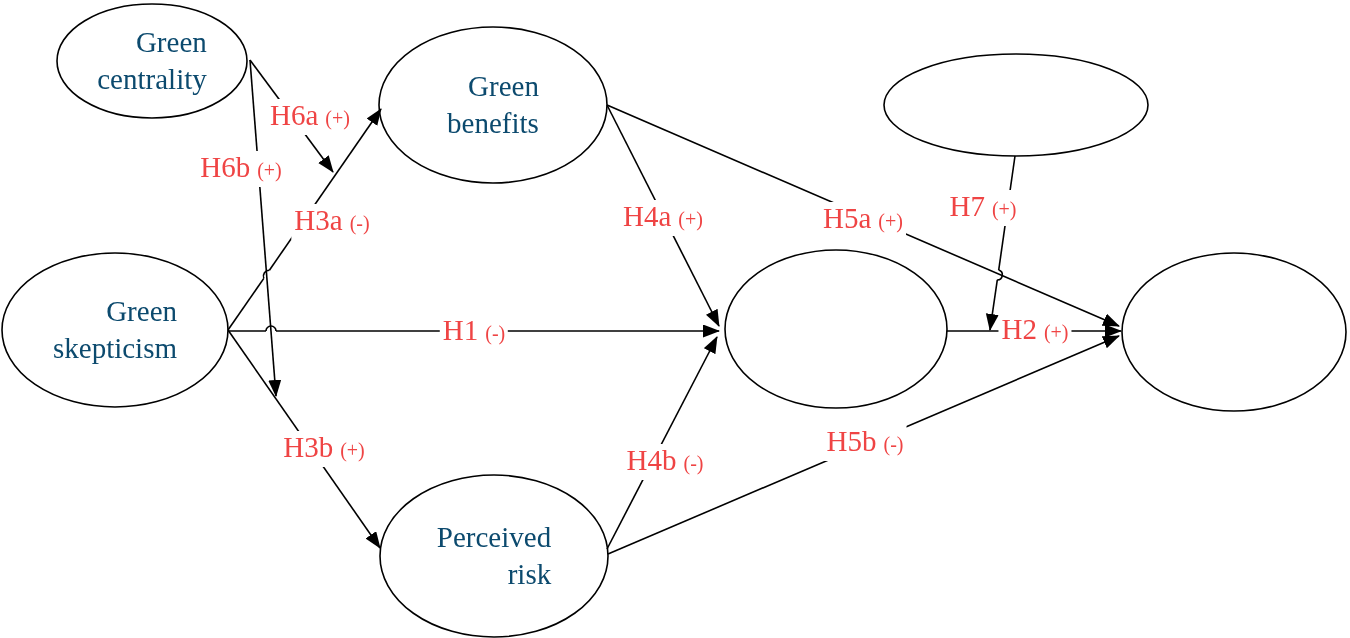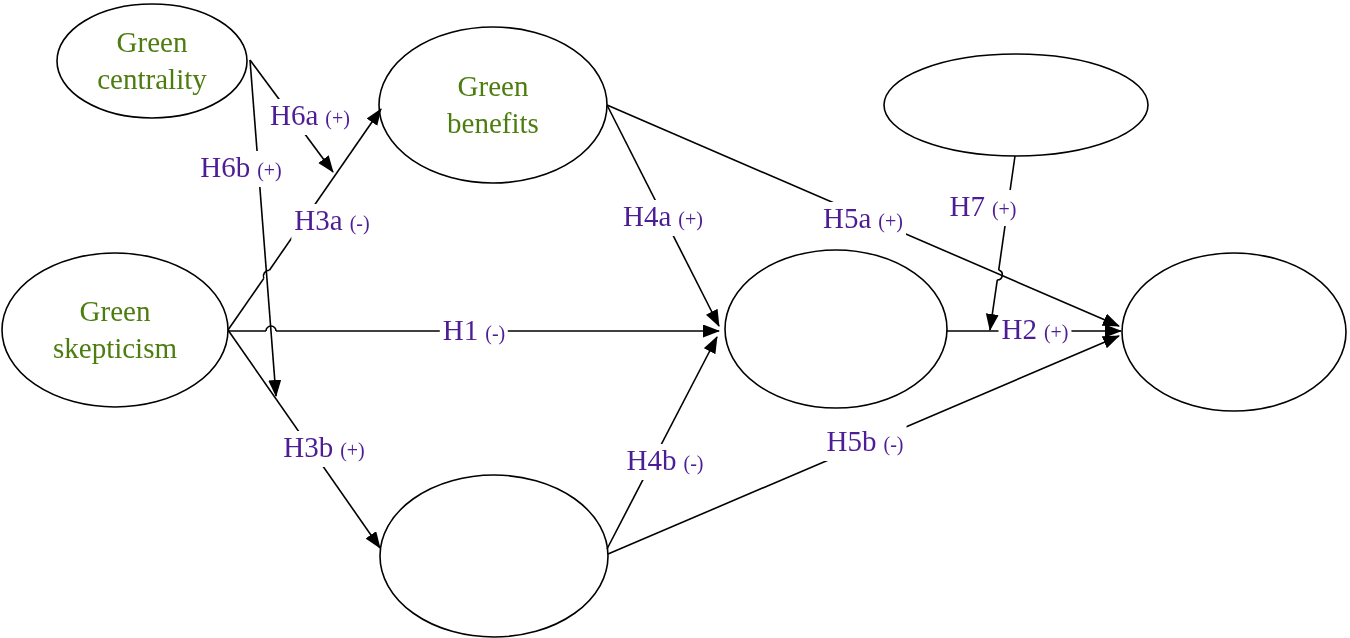--- a/index.html
+++ b/index.html
@@ -9,33 +9,33 @@
     background:#ffffff;
     font-family:"Liberation Serif","DejaVu Serif",serif;
     color:#000;
     overflow:hidden;
   }
   .canvas svg{position:absolute;left:0;top:0;z-index:0;}
   .node-label{
     position:absolute;z-index:2;
     transform:translate(-50%,-50%);
     white-space:pre-line;
-    text-align:center;
+    text-align:right;
     font-size:29px;line-height:37px;
-    color:#4d7c0f;
+    color:#0c4a6e;
     pointer-events:none;
   }
   .edge-label{
     position:absolute;z-index:1;
     transform:translate(-50%,-50%);
     display:flex;align-items:baseline;gap:7px;
     background:#ffffff;
     padding:1px 3px;
     font-size:29px;line-height:31px;
-    color:#4c1d95;
+    color:#ef4444;
     white-space:nowrap;
   }
   .edge-label .sign{font-size:20px;}
 </style>
 </head>
 <body>
 
 <div class="canvas">
 
   <svg width="1350" height="638" viewBox="0 0 1350 638">
@@ -86,20 +86,22 @@
       <path d="M997.3,279.9 L990,330" marker-end="url(#arrow)"></path>
     </g>
   </svg>
 
   <div class="node-label" style="left:152px;top:61px">Green
 centrality</div>
   <div class="node-label" style="left:115px;top:330px">Green
 skepticism</div>
   <div class="node-label" style="left:493px;top:105px">Green
 benefits</div>
+  <div class="node-label" style="left:494px;top:556px">Perceived
+risk</div>
 
   <div class="edge-label" style="left:310px;top:117px">
     <span class="eid">H6a</span>
     <span class="sign">(+)</span>
   </div>
   <div class="edge-label" style="left:241px;top:169px">
     <span class="eid">H6b</span>
     <span class="sign">(+)</span>
   </div>
   <div class="edge-label" style="left:332px;top:222px">

